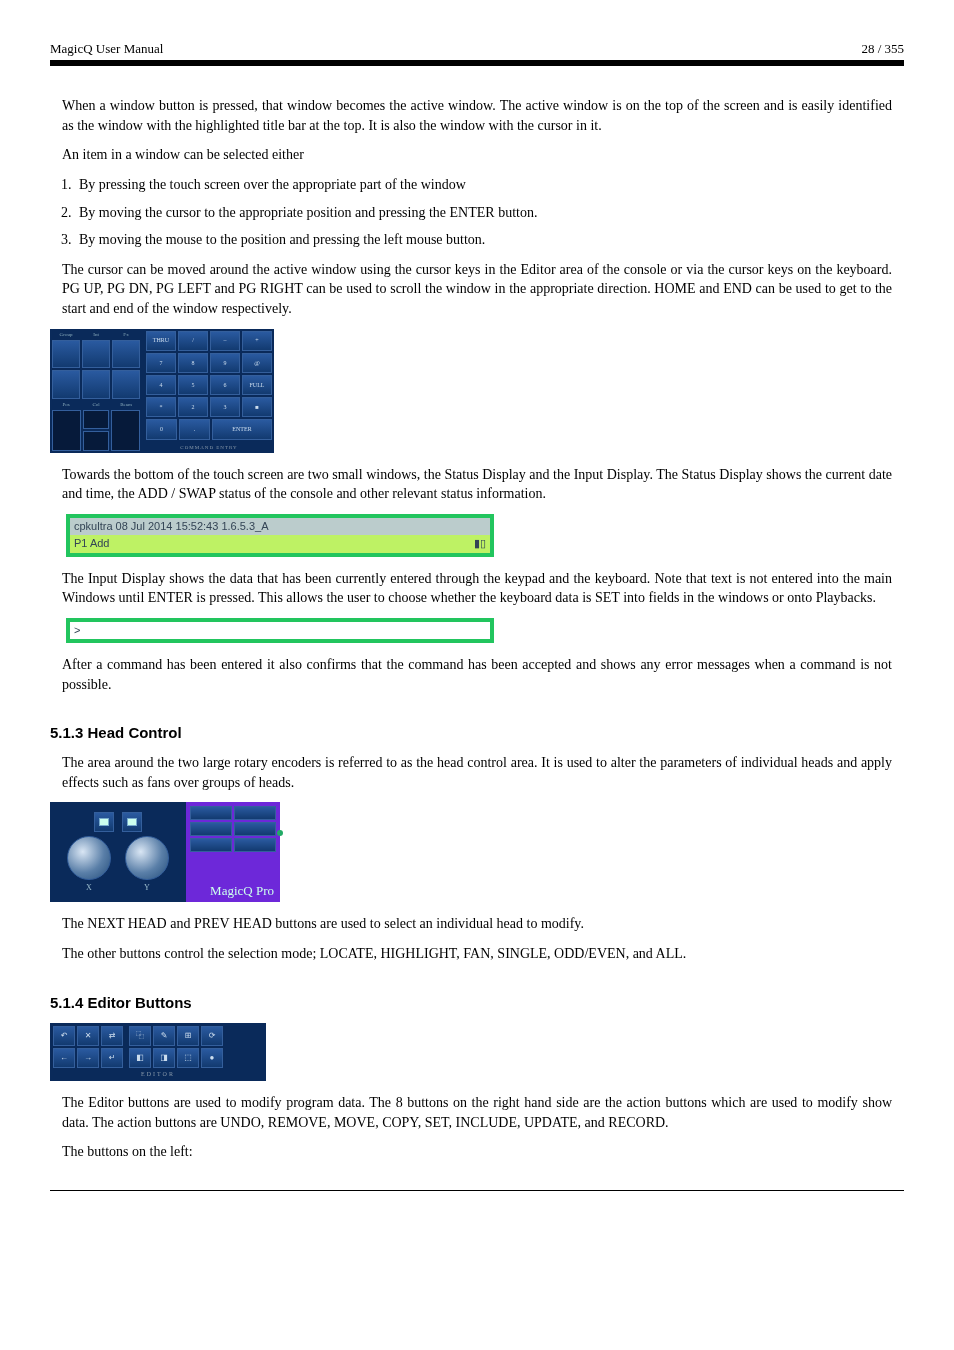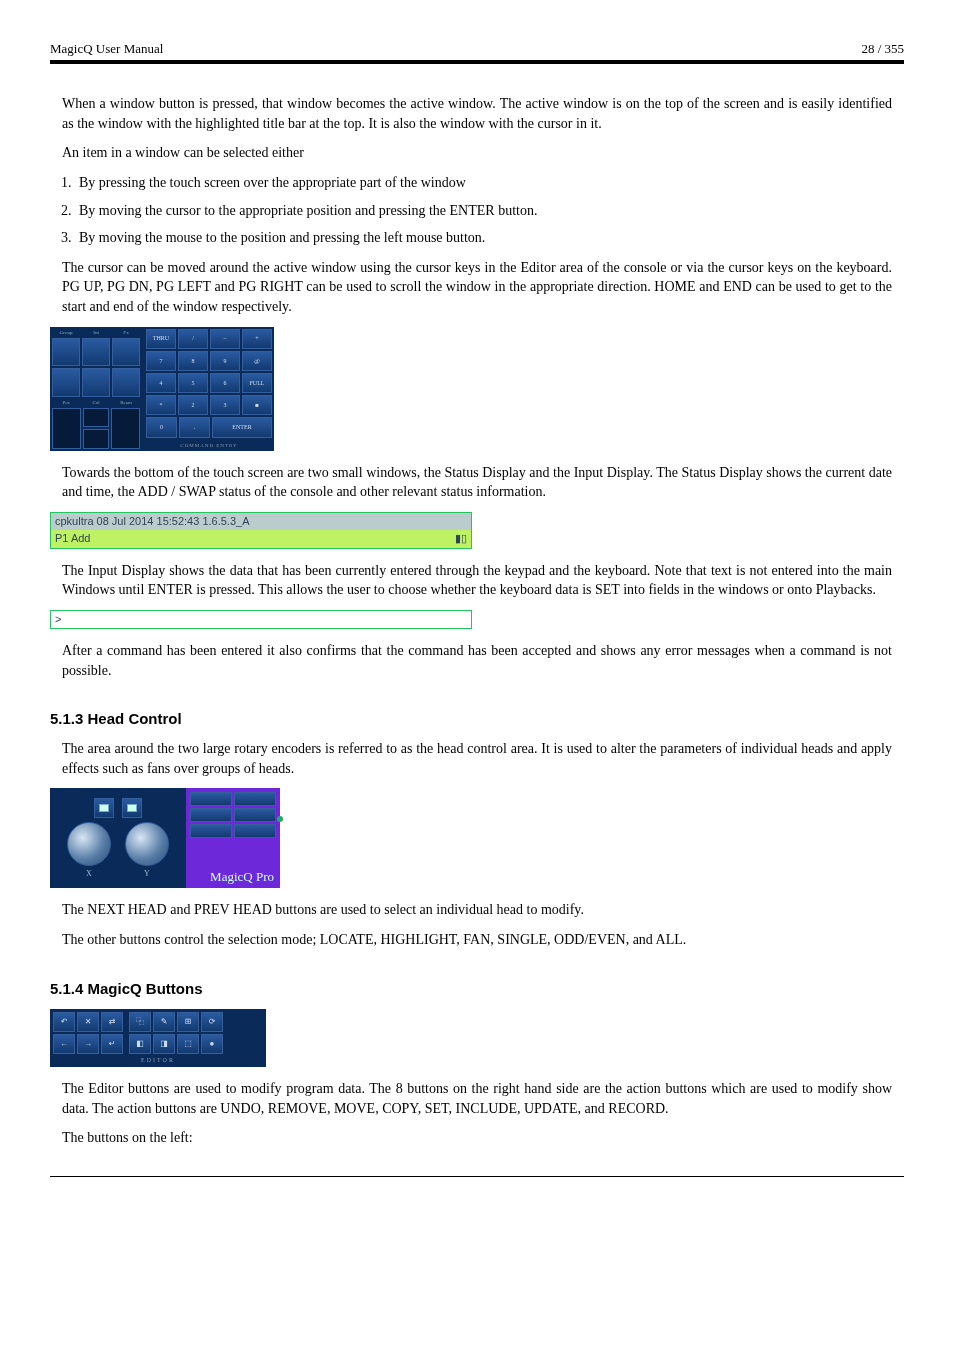--- a/index.html
+++ b/index.html
@@ -7,21 +7,21 @@
     font-size: 14px;
     line-height: 1.4;
     margin: 0;
     padding: 40px 50px;
     color: #000;
     background: #fff;
   }
   .header-bar {
     display: flex;
     justify-content: space-between;
-    border-bottom: 4px solid #000000;
+    border-bottom: 6px solid #000000;
     padding-bottom: 2px;
     margin-bottom: 30px;
     font-size: 13px;
   }
   p {
     margin: 10px 12px;
     text-align: justify;
   }
   ol {
     margin: 10px 0 10px 25px;
@@ -83,23 +83,23 @@
   }
   .img-keypad .hdr-row span { flex: 1; text-align: center; }
   .kp-footer {
     font-size: 5px;
     color: #89a;
     text-align: center;
     letter-spacing: 1px;
     margin-top: 2px;
   }
   .statusbox {
-    border: 1px solid #22c55e;
+    border: 4px solid #22c55e;
     width: 420px;
-    margin: 6px 0 12px;
+    margin: 6px 16px 12px;
     font-family: Arial, sans-serif;
     font-size: 11px;
   }
   .statusbox .row1 {
     background: #bcc;
     color: #345;
     padding: 1px 4px;
     display: flex;
     justify-content: space-between;
   }
@@ -379,21 +379,21 @@
       <div class="rb"></div>
       <div class="rb"></div>
     </div>
     <div class="magicq">MagicQ Pro</div>
   </div>
 </div>
 
 <p>The NEXT HEAD and PREV HEAD buttons are used to select an individual head to modify.</p>
 <p>The other buttons control the selection mode; LOCATE, HIGHLIGHT, FAN, SINGLE, ODD/EVEN, and ALL.</p>
 
-<h3>5.1.4   MagicQ Buttons</h3>
+<h3>5.1.4   Editor Buttons</h3>
 
 <div class="img-editor">
   <div class="erow">
     <div class="eg">
       <div class="ebtn">
           <span class="glyph">↶</span>
         </div>
       <div class="ebtn">
           <span class="glyph">✕</span>
         </div>

